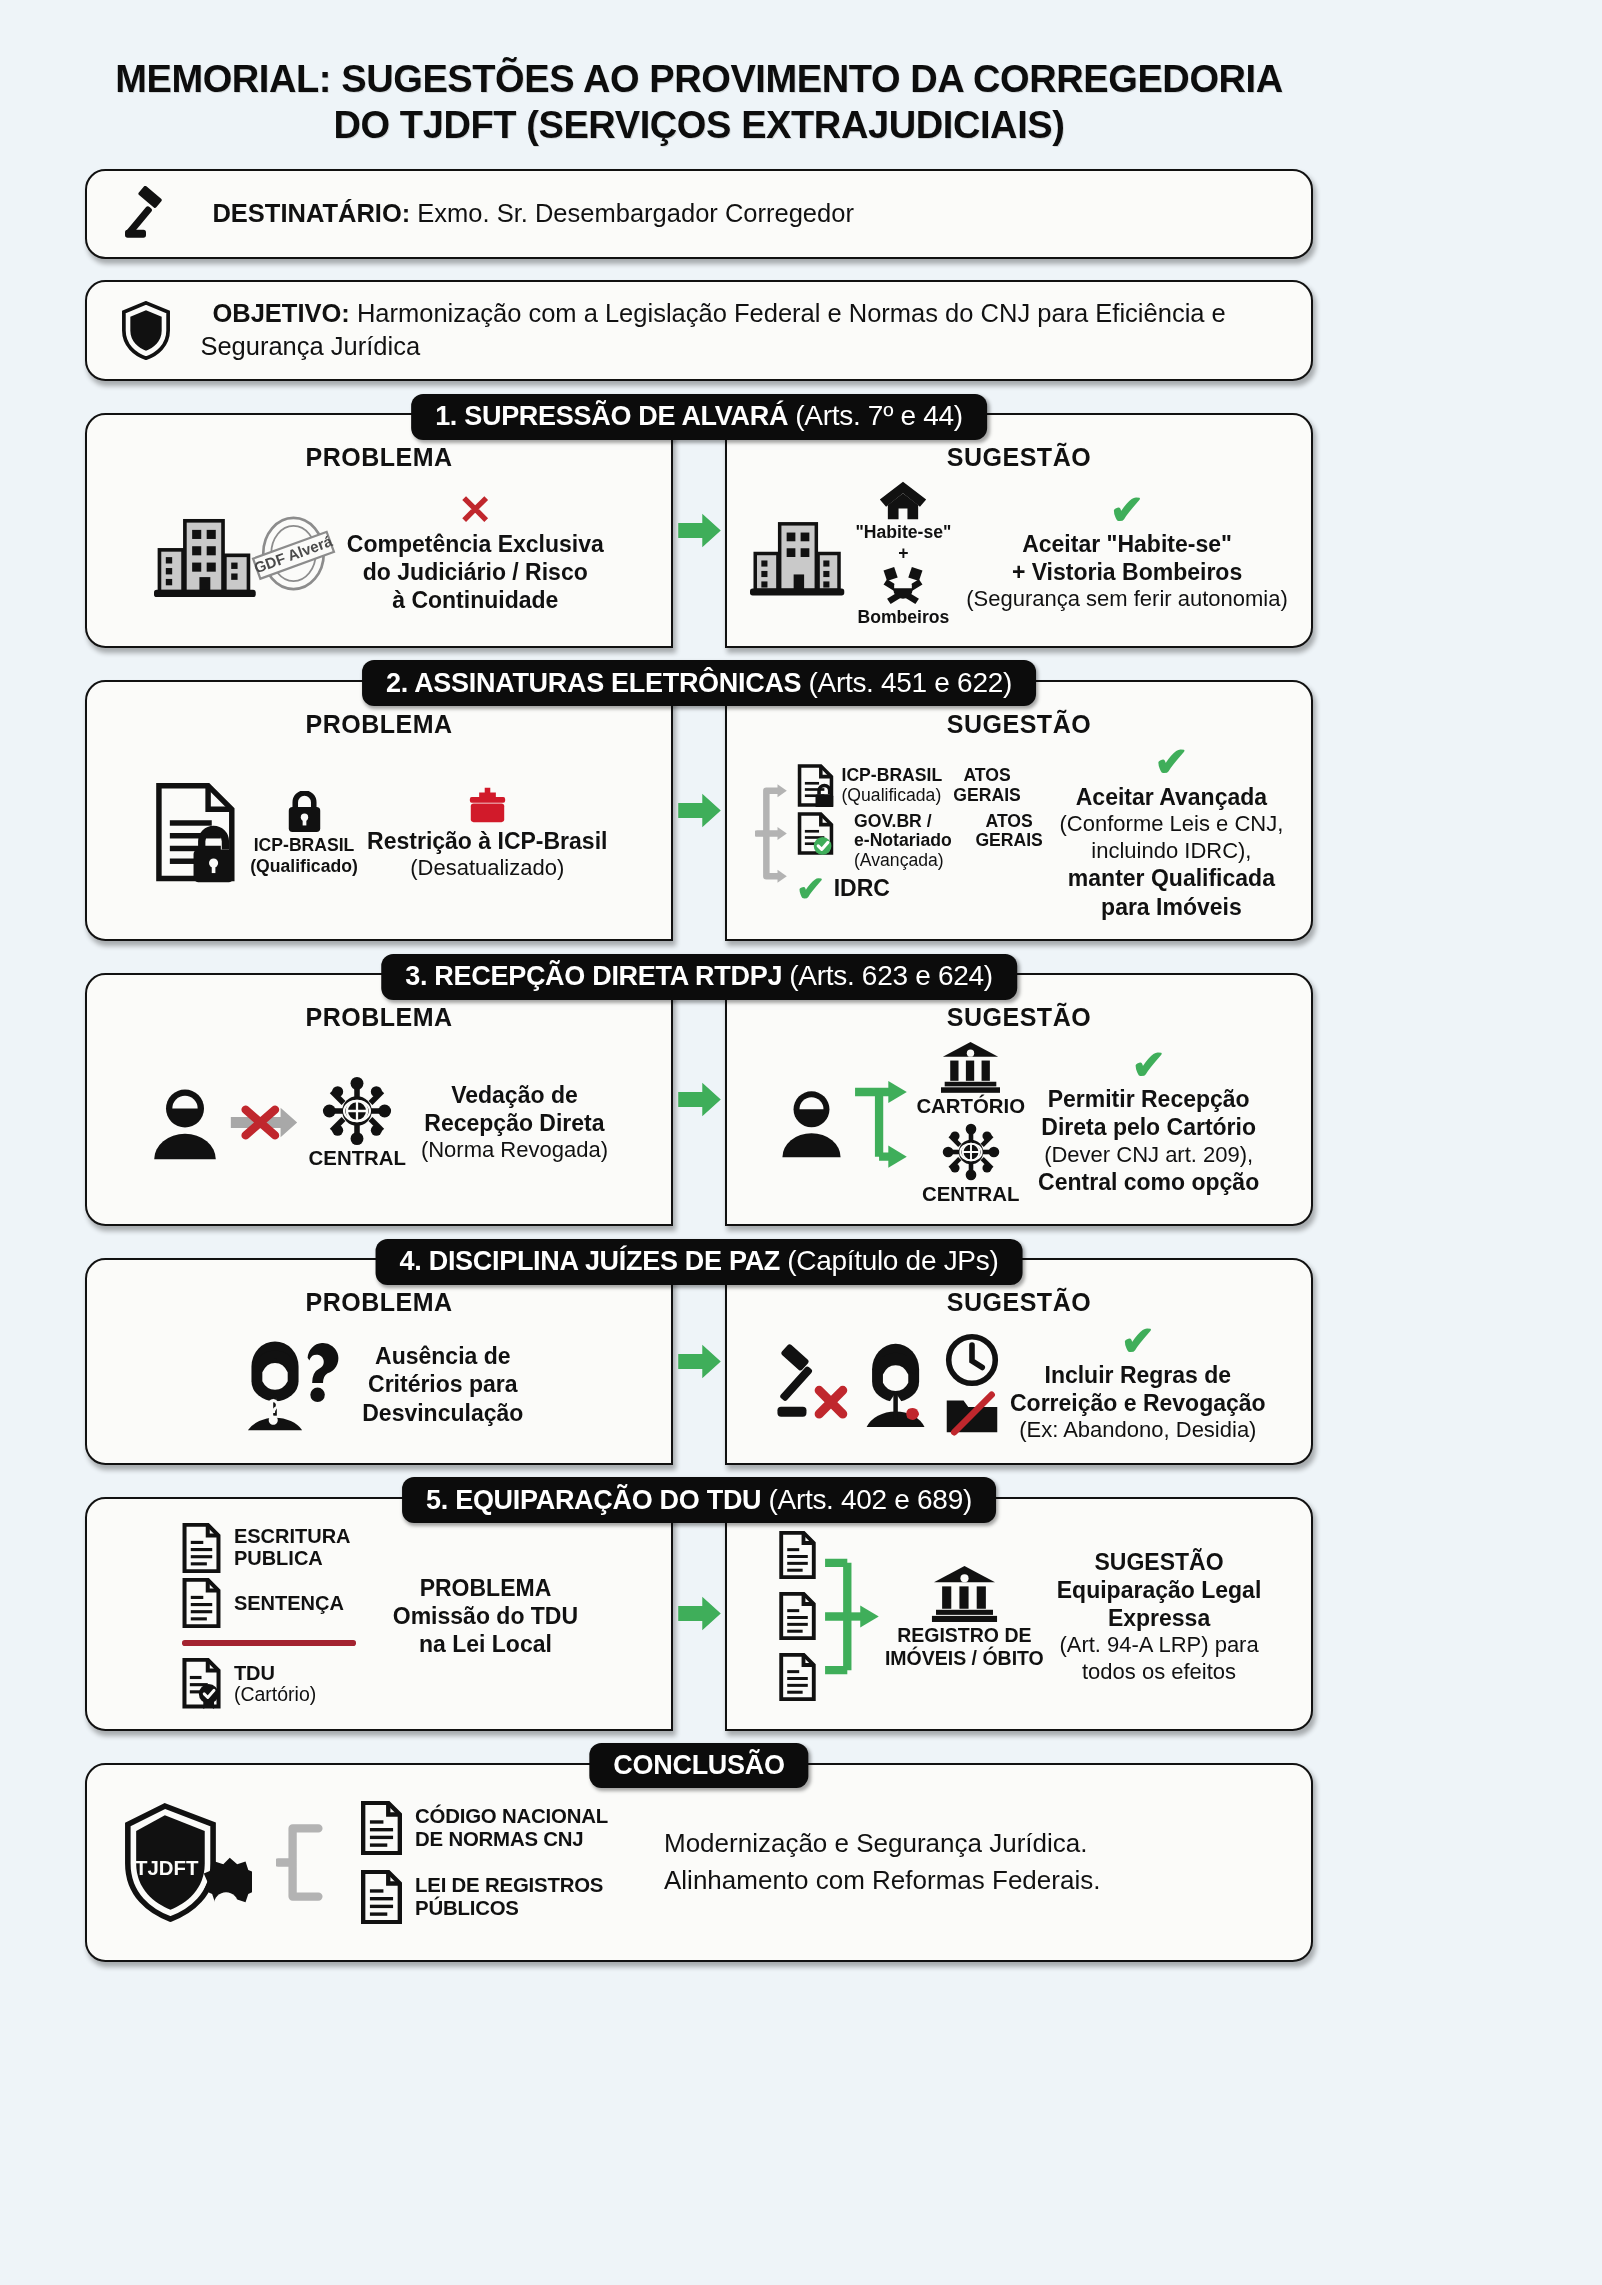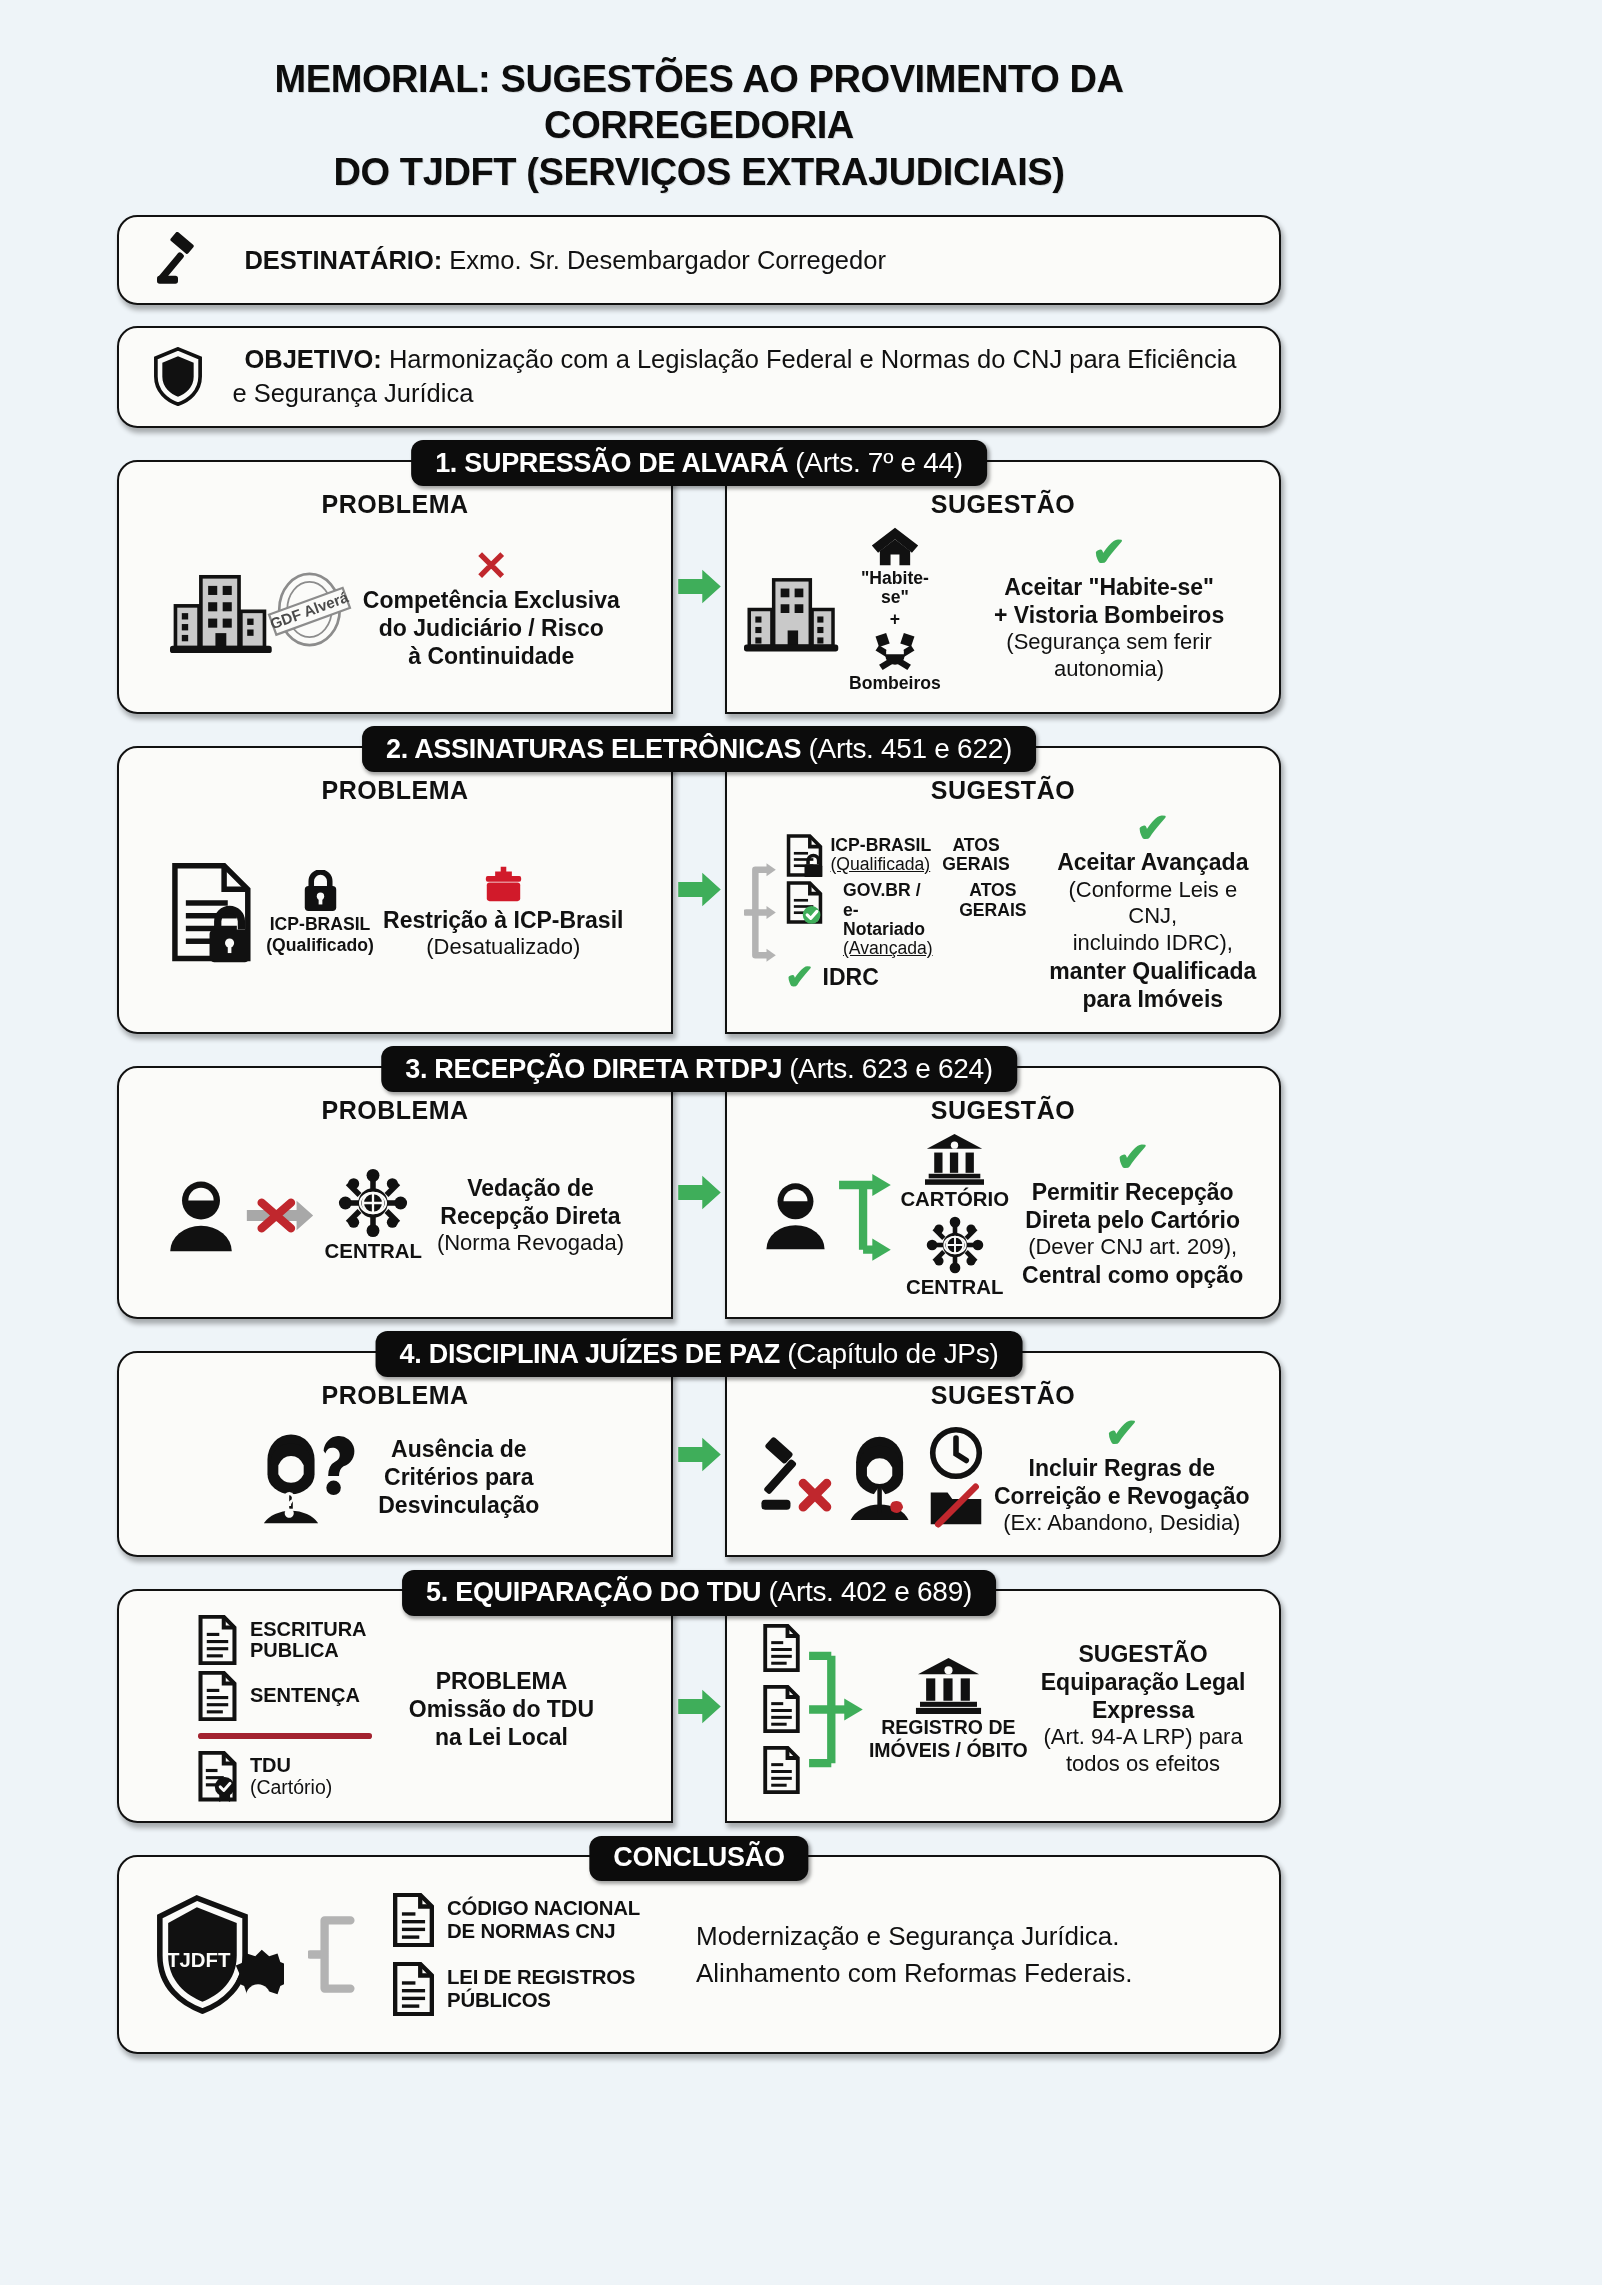--- a/index.html
+++ b/index.html
@@ -3,21 +3,21 @@
 <meta charset="utf-8">
 <style>
   * { box-sizing: border-box; margin: 0; padding: 0; }
   html, body {
     width: 1603px; height: 2286px;
     background: #eef4f8;
     font-family: "Liberation Sans", sans-serif;
     color: #111;
     overflow: hidden;
   }
-  .page { position: relative; width: 1398px; height: 2286px; padding: 0 117px; border-radius: 28px; }
+  .page { position: relative; width: 1398px; height: 2286px; padding: 0 85px; border-radius: 28px; }
 
   
   .title {
     text-align: center;
     font-weight: bold;
     font-size: 38px;
     line-height: 1.22;
     letter-spacing: -0.4px;
     padding-top: 56px;
     color: #0d0d0d;
@@ -76,21 +76,21 @@
   .blurb .check { display:block; color:#3fae5a; font-size: 41px; line-height: 0.8; margin-bottom: 3.7px; font-weight:bold;}
   .blurb .xred  { display:block; color:#c0272d; font-size: 41px; line-height: 0.85; margin-bottom: 1.9px; font-weight:bold;}
 
   
   .midgap { position: relative; width: 52px; flex: 0 0 52px; display:flex; align-items:center; justify-content:center; }
 
   .greenarrow { width: 43px; height: 37px; }
 
   
   .minilabel { font-size: 17.6px; font-weight: bold; text-align:center; line-height:1.1; }
-  .minilabel .n { font-weight: normal; text-decoration: underline; }
+  .minilabel .n { font-weight: normal; }
   .iconcol { display:flex; flex-direction:column; align-items:center; gap:1.9px; }
 
   
   .doclist { display:flex; flex-direction:column; gap:5.6px; }
   .docitem { display:flex; align-items:center; gap:11px; }
   .docitem .lbl { font-size: 20px; font-weight:bold; line-height:1.08; }
   .docitem .lbl .n { font-weight: normal; font-size: 19.5px; }
   .redrule { height:5.6px; background:#a32330; border-radius:2.8px; width: 174px; margin: 6.5px 0 6.5px 1.9px; }
 
   

